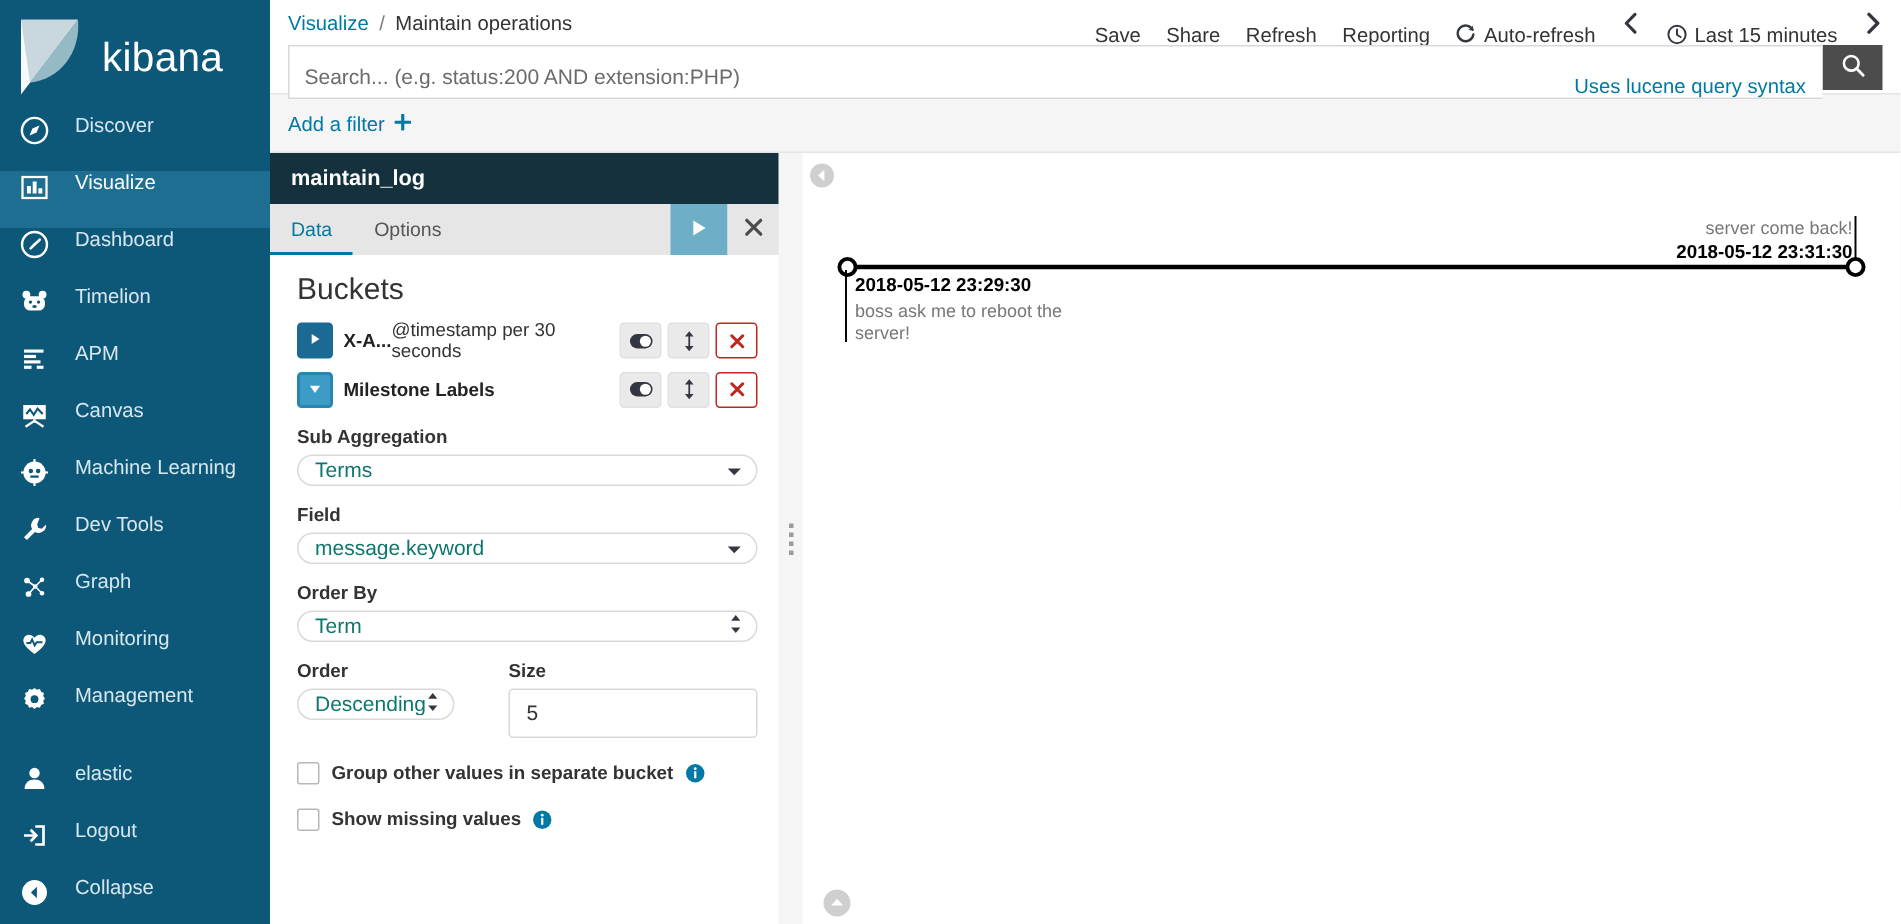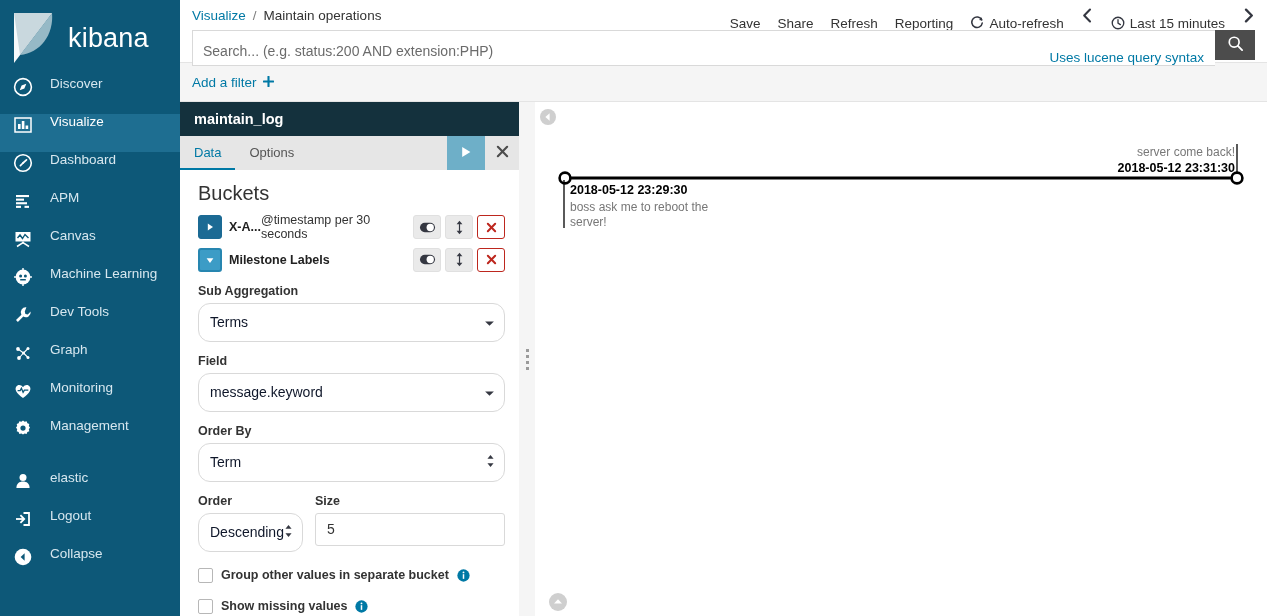--- a/index.html
+++ b/index.html
@@ -186,31 +186,31 @@
     background: #eaeaea;
     border: 1px solid #e0e0e0;
     border-radius: 3px;
     display: flex; align-items: center; justify-content: center;
     cursor: pointer;
   }
   .rbtn.danger { background: #fff; border: 1px solid #bd271e; }
 
   .field-label { font-size: 12.5px; font-weight: bold; color: #333; margin: 12px 0 5px 0; }
   .select-box {
-    width: 100%; height: 39px;
+    width: 100%; height: 21px;
     border: 1px solid #d9d9d9; border-radius: 12px;
     background: #fff;
     display: flex; align-items: center;
     padding: 0 9px 0 11px;
-    font-size: 14px; color: #0f172a;
+    font-size: 14px; color: #0f766e;
     cursor: pointer;
     position: relative;
   }
   .select-box .val { flex: 1 1 auto; white-space: nowrap; overflow: hidden; text-overflow: ellipsis; }
-  .row2 { display: flex; gap: 12px; }
+  .row2 { display: flex; gap: 36px; }
   .col-order { width: 105px; flex: 0 0 105px; }
   .col-size { flex: 1 1 auto; }
   .size-input {
     width: 100%; height: 33px;
     border: 1px solid #d9d9d9; border-radius: 3px;
     font-size: 14px; color: #333;
     padding: 0 11px;
     font-family: "Liberation Sans", sans-serif;
     outline: none;
   }
@@ -296,20 +296,33 @@
       <span class="ico">
         <svg width="20" height="20" viewBox="0 0 20 20">
             <circle cx="10" cy="10" r="8.3" fill="none" stroke="#fff" stroke-width="1.6"></circle>
             <path d="M10 10 L13.5 6.8" stroke="#fff" stroke-width="1.7" stroke-linecap="round"></path>
             <path d="M10 10 L7.4 12.6" stroke="#fff" stroke-width="1.7" stroke-linecap="round"></path>
           </svg>
       </span>
       <span>Dashboard</span>
     </div>
 
+    <div class="nav-item">
+      <span class="ico">
+        <svg width="20" height="20" viewBox="0 0 20 20">
+            <circle cx="4.6" cy="5.4" r="2.6" fill="#fff"></circle>
+            <circle cx="15.4" cy="5.4" r="2.6" fill="#fff"></circle>
+            <rect x="3" y="6.5" width="14" height="9.5" rx="4.2" fill="#fff"></rect>
+            <circle cx="7.3" cy="10.4" r="1.15" fill="#0d5878"></circle>
+            <circle cx="12.7" cy="10.4" r="1.15" fill="#0d5878"></circle>
+            <ellipse cx="10" cy="13.3" rx="1.5" ry="1.05" fill="#0d5878"></ellipse>
+          </svg>
+      </span>
+      <span>Timelion</span>
+    </div>
 
     <div class="nav-item">
       <span class="ico">
         <svg width="20" height="20" viewBox="0 0 20 20">
           <rect x="3" y="4" width="13" height="2.1" fill="#fff"></rect>
           <rect x="3" y="7.6" width="8" height="2.1" fill="#fff"></rect>
           <rect x="3" y="11.2" width="11" height="2.1" fill="#fff"></rect>
           <rect x="3" y="14.8" width="5" height="2.1" fill="#fff"></rect>
           <rect x="11.5" y="14.8" width="4.5" height="2.1" fill="#fff"></rect>
         </svg>

